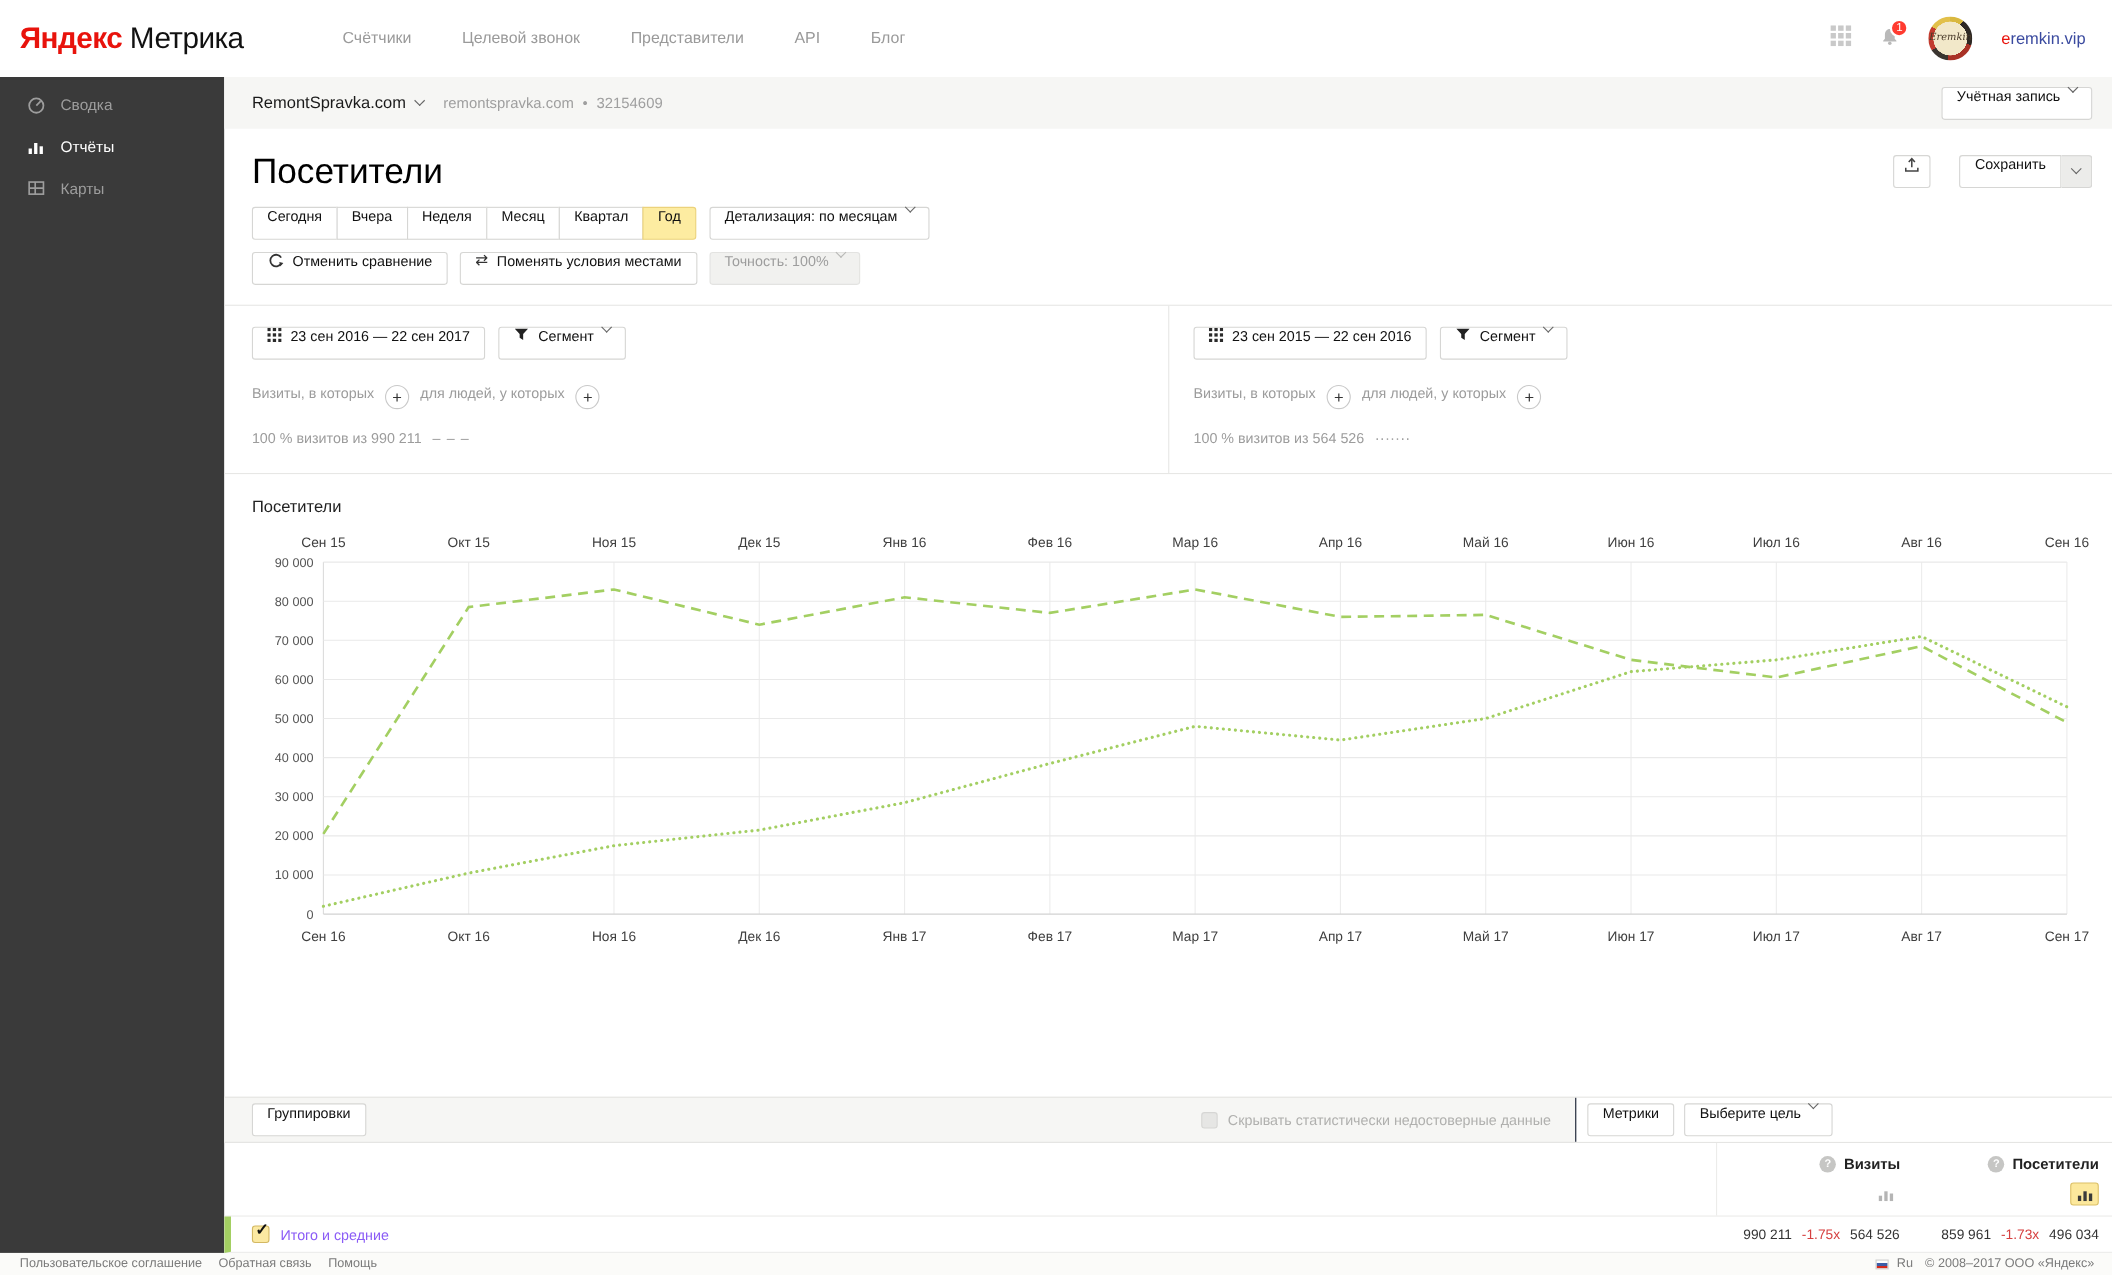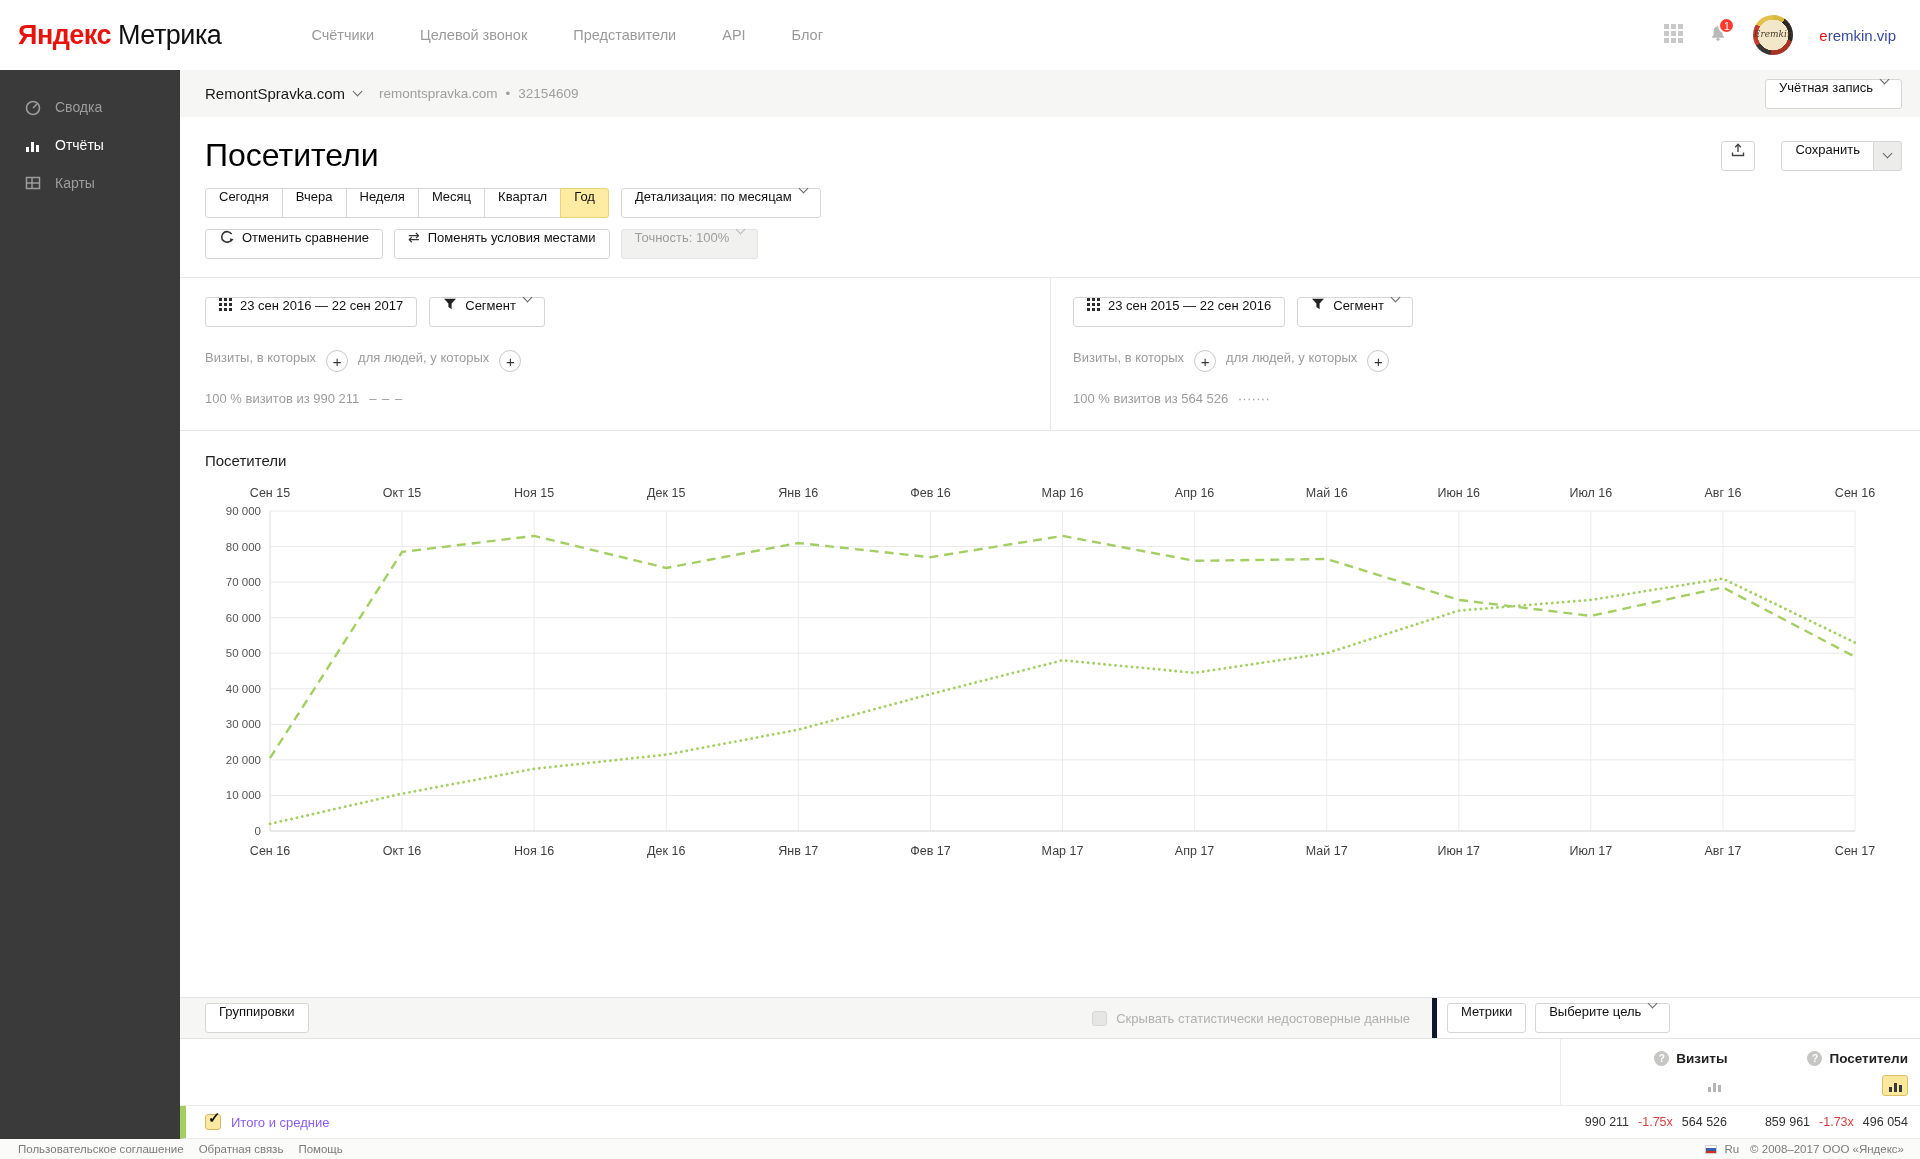--- a/index.html
+++ b/index.html
@@ -23,21 +23,21 @@
       radial-gradient(circle at 50% 50%, #f2e8c9 0 54%, rgba(0,0,0,0) 55%),
       conic-gradient(#d9b83f 0 10%, #2d2824 10% 30%, #a93226 30% 52%, #3a3530 52% 66%, #c23b2e 66% 84%, #e2c04a 84% 100%); }
   .avatar span { position:absolute; top:14px; left:0; right:0; text-align:center;
     font-family:"DejaVu Serif", serif; font-style:italic; font-size:9px; color:#4a3b2a; }
   .username { font-size:15px; }
   .username .u-first { color:#e8130c; }
   .username .u-rest { color:#3a4a9f; }
 
   
   .page { display:flex; height:1069px; }
-  .sidebar { width:180px; background:#3a3a3a; padding-top:18px; flex:none; }
+  .sidebar { width:204px; background:#3a3a3a; padding-top:6px; flex:none; }
   .side-item { height:38px; display:flex; align-items:center; padding-left:24px; gap:13px;
     color:#9d9d9d; font-size:14px; cursor:pointer; }
   .side-item.active { color:#fff; }
   .side-item svg { flex:none; }
   .main { flex:1; display:flex; flex-direction:column; background:#fff; min-width:0; }
 
   
   .crumbbar { height:47px; background:#f6f6f4; display:flex; align-items:center; padding:0 18px 0 25px; }
   .site-switch { font-size:15px; color:#1a1a1a; cursor:pointer; display:flex; align-items:center; }
   .crumb-meta { margin-left:18px; color:#9f9f9f; font-size:13.5px; display:flex; gap:8px; align-items:center; }
@@ -89,21 +89,21 @@
   svg.chart { margin-top:12px; overflow:visible; display:block; }
   svg.chart text.ax { font-family:"Liberation Sans", sans-serif; font-size:12.5px; fill:#3f3f3f; }
   svg.chart text.ay { font-size:11.5px; fill:#555; }
 
   
   .bottom-bar { margin-top:auto; height:42px; background:#f6f6f4; border-top:1px solid #e4e4e2;
     border-bottom:1px solid #e4e4e2; display:flex; align-items:center; padding-left:25px; }
   .hide-check { margin-left:auto; display:flex; align-items:center; gap:9px; color:#b0b0ae; font-size:13px;
     margin-right:22px; }
   .cb-off { width:15px; height:15px; background:#e6e6e4; border:1px solid #d6d6d4; border-radius:3px; }
-  .bar-right { width:488px; flex:none; height:100%; background:#fff; border-left:5px solid #0f172a;
+  .bar-right { width:488px; flex:none; height:100%; background:#fff; border-left:1px solid #0f172a;
     display:flex; align-items:center; gap:9px; padding-left:10px; }
 
   
   .metrics-head { display:flex; justify-content:flex-end; border-bottom:1px solid #ececea; }
   .mh-block { width:360px; border-left:1px solid #ececea; padding:12px 12px 9px 0; }
   .mh-cols { display:flex; justify-content:flex-end; gap:14px; }
   .mh-col { width:172px; display:flex; flex-direction:column; align-items:flex-end; gap:9px; }
   .mh-label { display:flex; align-items:center; gap:7px; font-size:13.5px; font-weight:bold; color:#222; }
   .q-icon { width:15px; height:15px; border-radius:50%; background:#c6c6c4; color:#fff; font-size:10px;
     font-weight:bold; display:inline-flex; align-items:center; justify-content:center; cursor:pointer; }
@@ -484,21 +484,21 @@
       <span class="totals-label">Итого и средние</span>
       <span class="totals-nums">
         <span class="tn-col">
           <span>990 211</span>
           <span class="ratio">-1.75x</span>
           <span>564 526</span>
         </span>
         <span class="tn-col">
           <span>859 961</span>
           <span class="ratio">-1.73x</span>
-          <span>496 054</span>
+          <span>496 034</span>
         </span>
       </span>
     </div>
   </div>
 </div>
 
 <footer class="footer">
   <a>Пользовательское соглашение</a>
   <a>Обратная связь</a>
   <a>Помощь</a>

